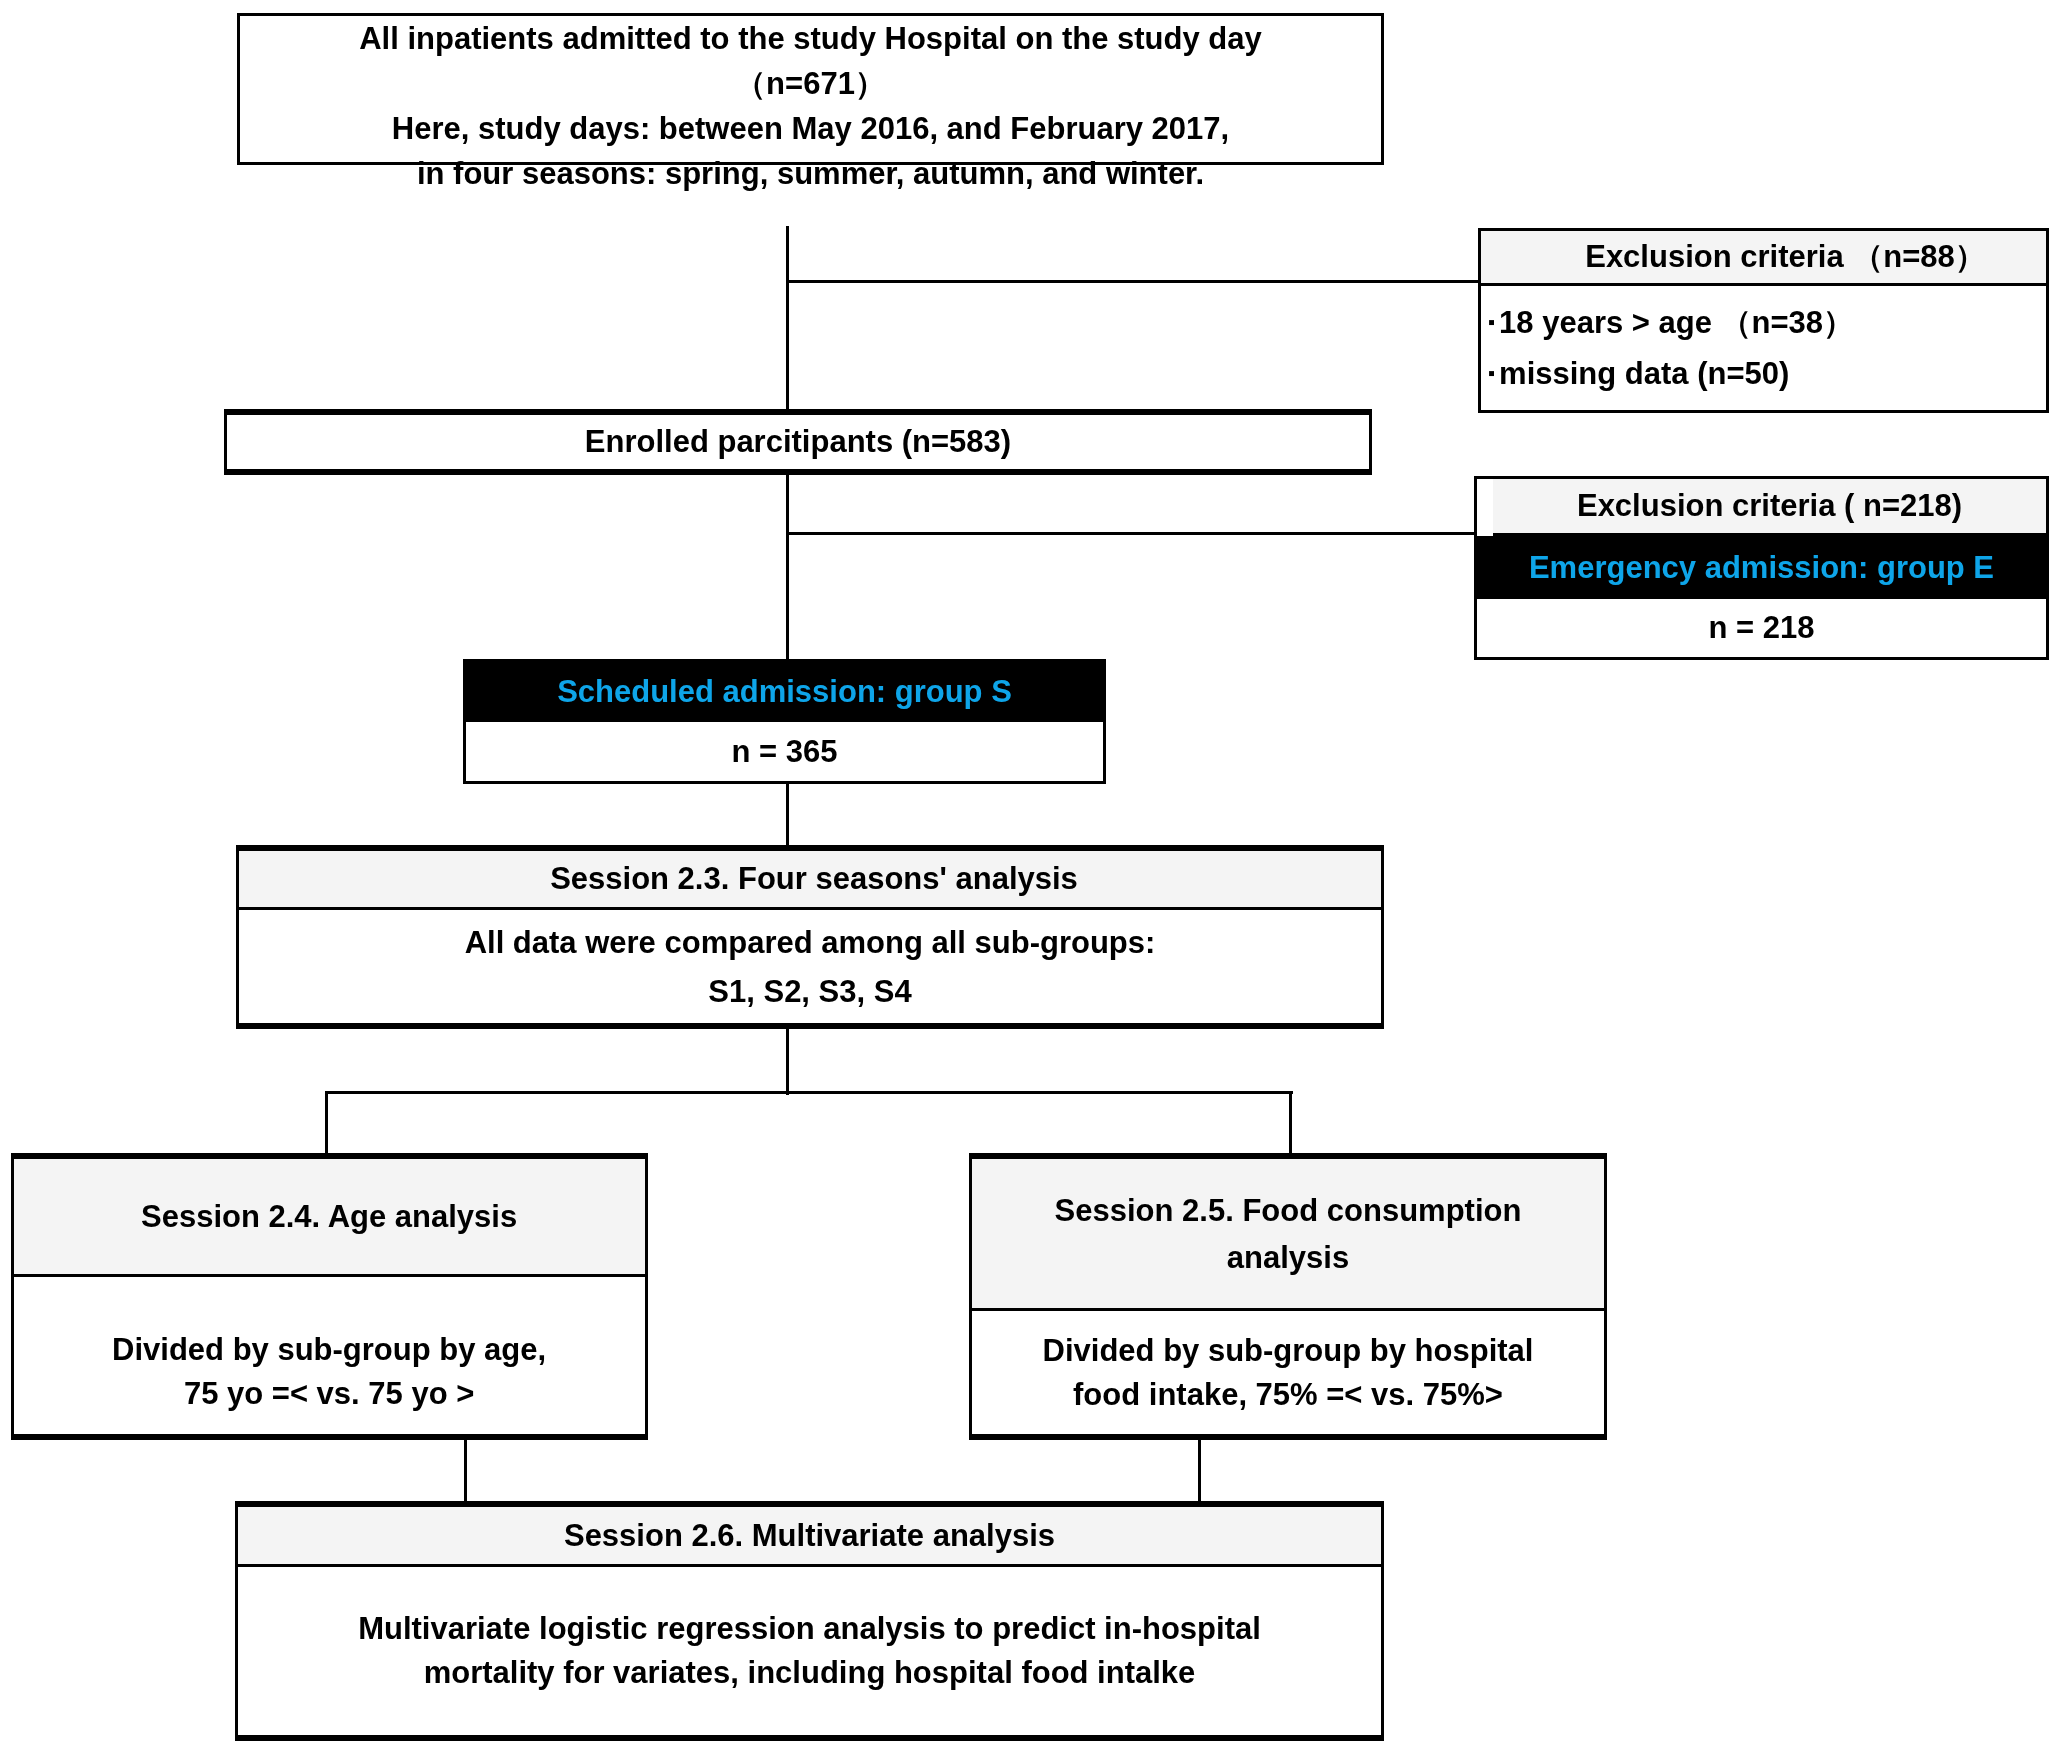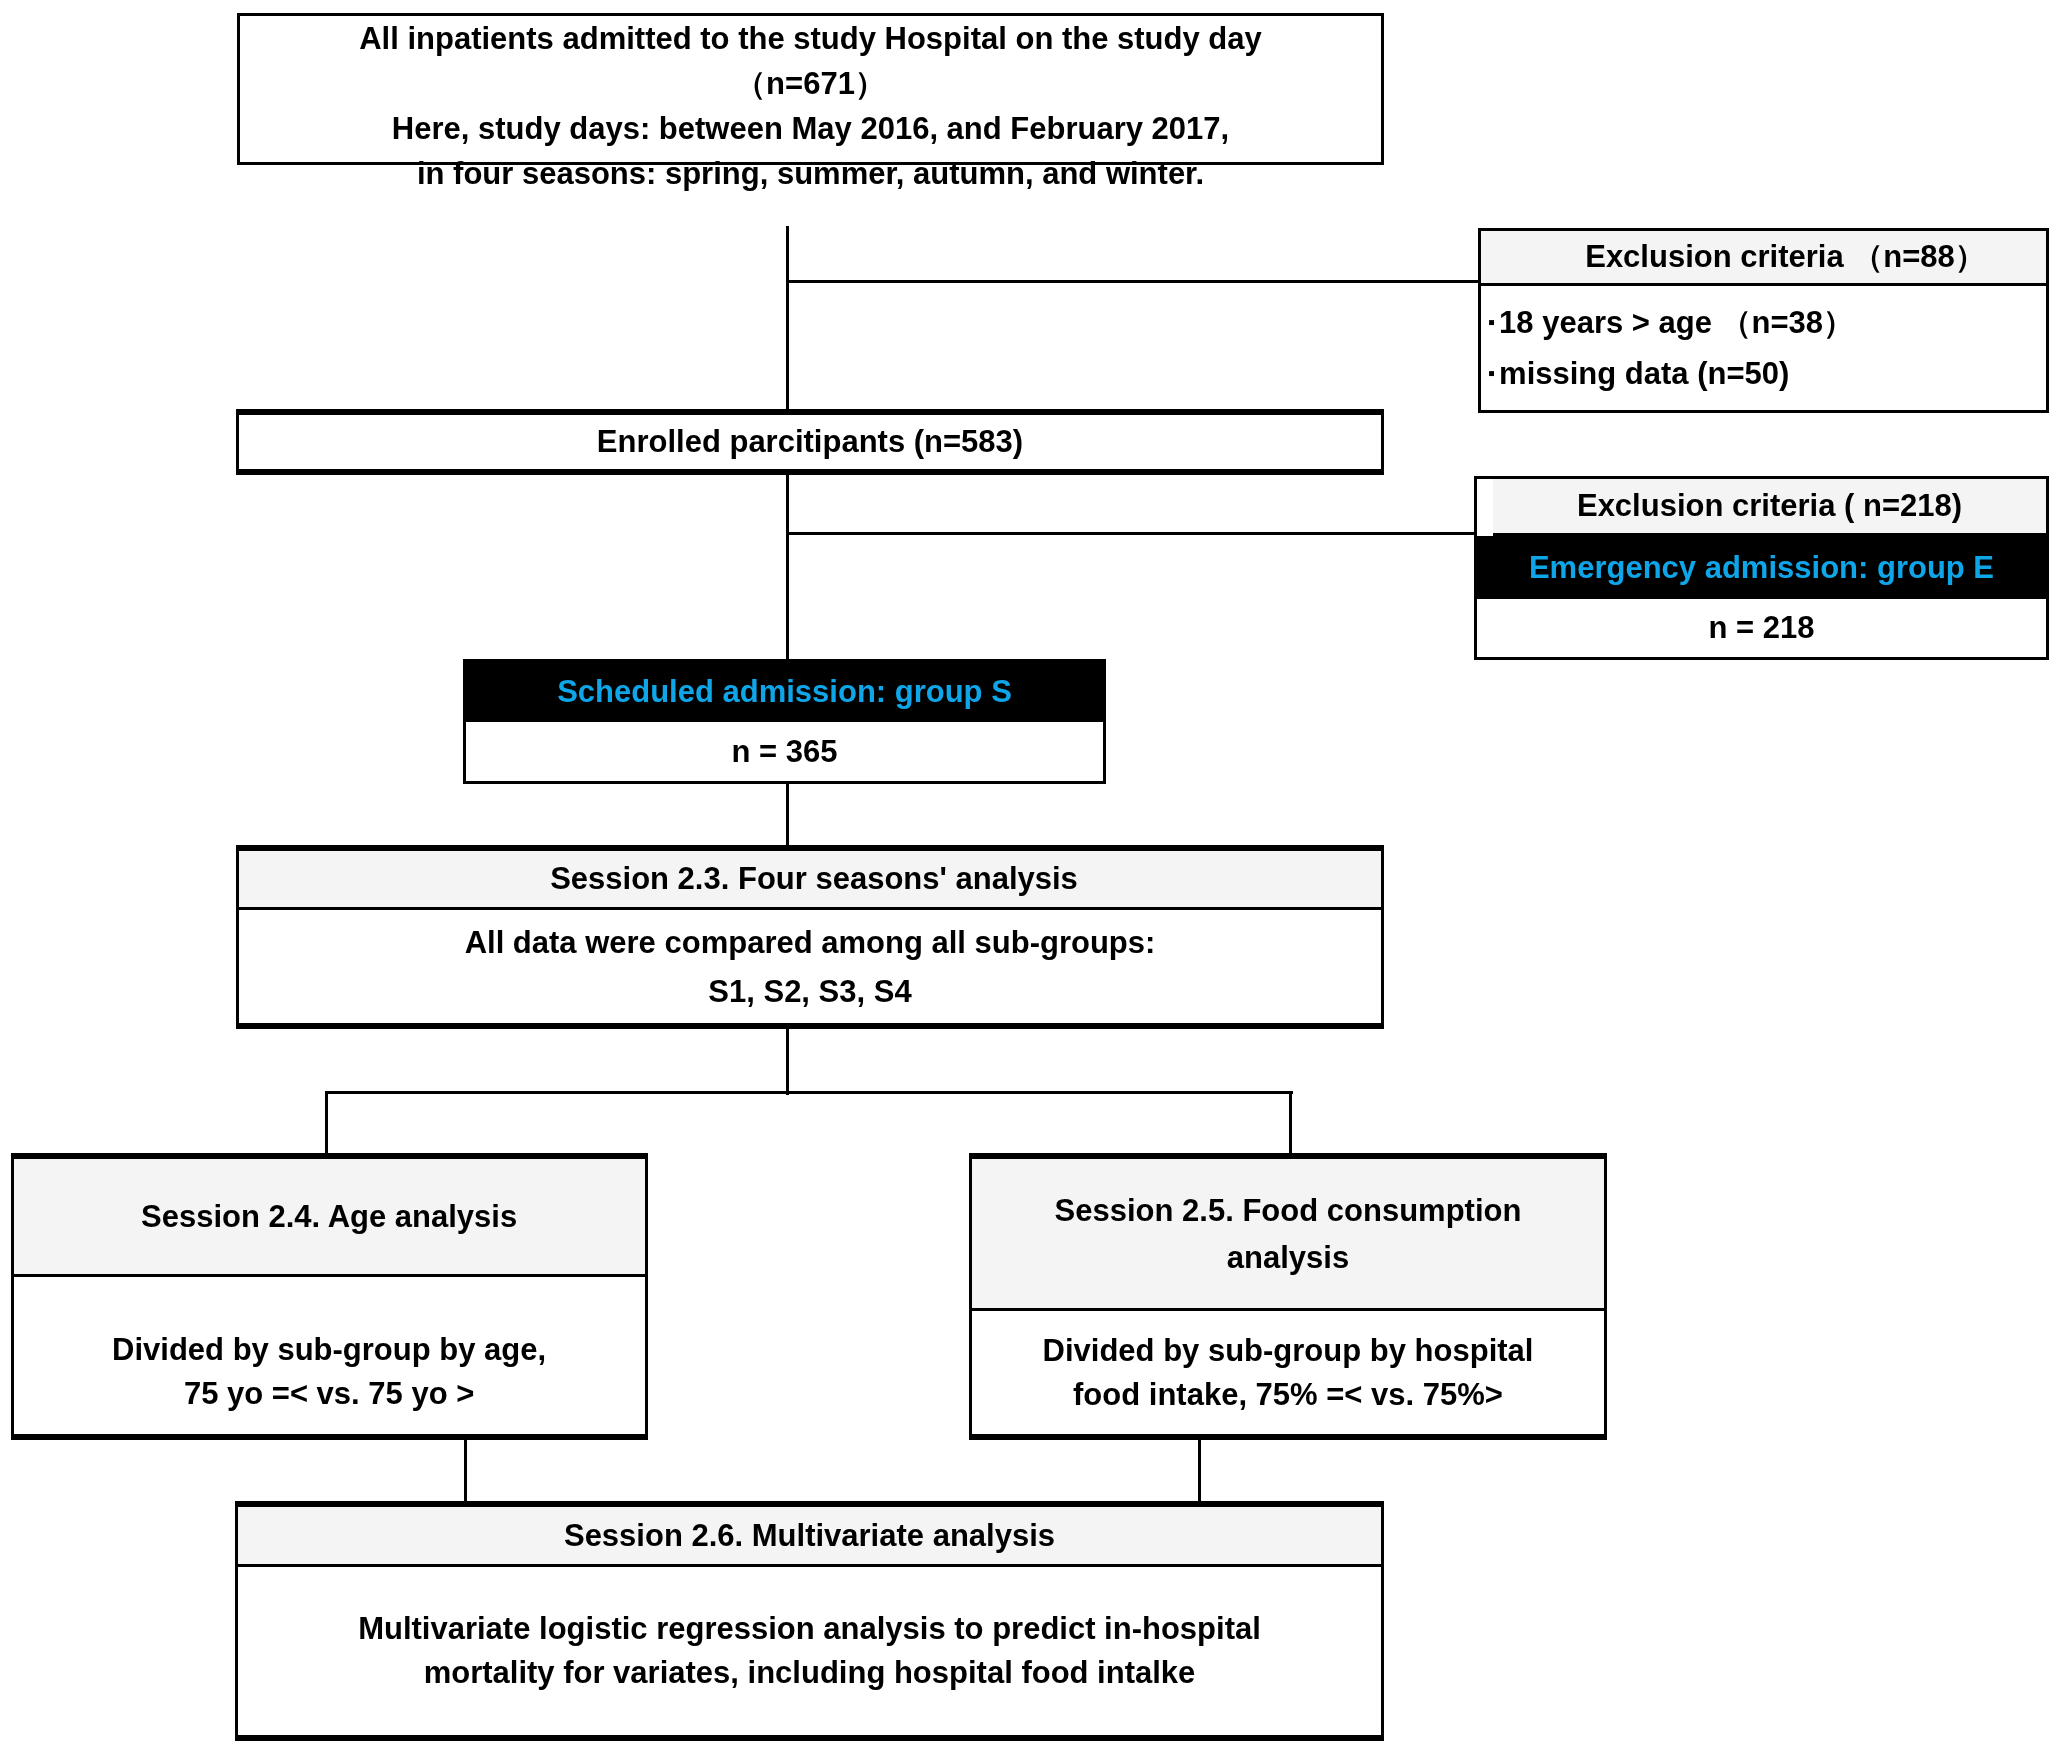--- a/index.html
+++ b/index.html
@@ -73,21 +73,21 @@
   
   #top-box      { left: 237px;  top: 13.3px;   width: 1147px; height: 152px; }
   #top-box .line { line-height: 45px; }
 
   #excl1-box    { left: 1478px; top: 228px;  width: 571px;  height: 185px; }
   #excl1-box .hdr { height: 55px; padding-left: 44px; }
   #excl1-body   { flex: 1; display: flex; flex-direction: column; justify-content: center; padding-left: 7px; }
   #excl1-body .line { line-height: 51px; text-align: left; }
   .bullet { display: inline-block; font-size: 20px; vertical-align: 4px; margin-right: 4px; }
 
-  #enrolled-box { left: 236px;  top: 409px;  width: 1148px; height: 66px; }
+  #enrolled-box { left: 224px;  top: 409px;  width: 1148px; height: 66px; }
 
   #excl2-box    { left: 1474px; top: 476px;  width: 575px;  height: 184px; }
   #excl2-box .hdr  { height: 57px; margin-left: 16px; }
   #excl2-box .band { height: 63px; }
 
   #sched-box    { left: 463px;  top: 659px;  width: 643px;  height: 125px; }
   #sched-box .band { height: 60px; }
 
   #s23-box      { left: 236px;  top: 845px; width: 1148px; height: 184px; }
   #s23-box .hdr { height: 59px; padding-left: 8px; }

